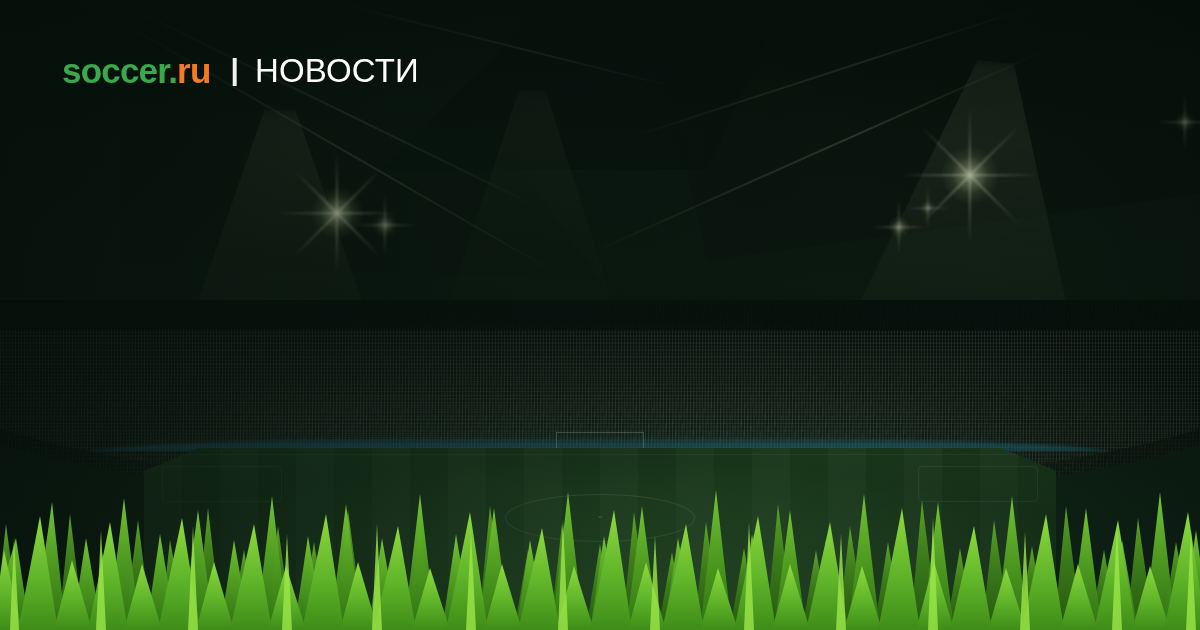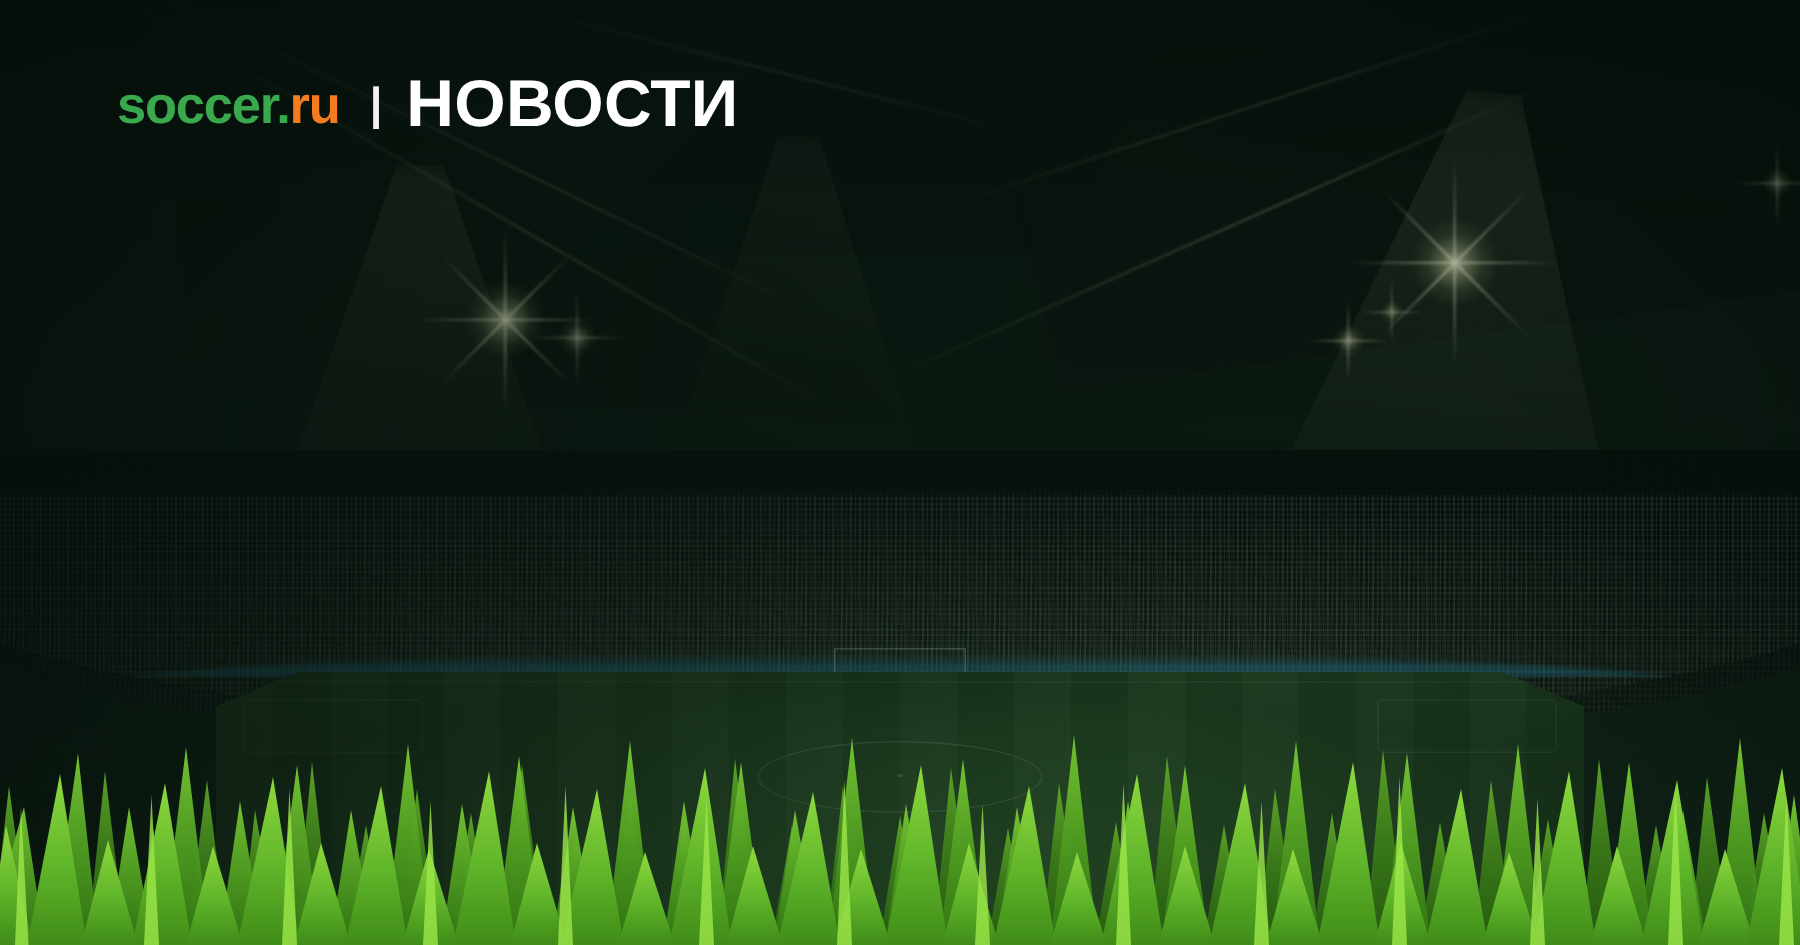--- a/index.html
+++ b/index.html
@@ -184,21 +184,21 @@
 
   
   .grass-wrap {
     position:absolute; left:0; bottom:0; width:1200px; height:150px;
     overflow:hidden;
   }
   .grass-wrap svg { display:block; width:1200px; height:150px; }
 
   
   .header {
-    position:absolute; left:78px; top:48px;
+    position:absolute; left:62px; top:48px;
     display:flex; align-items:center;
     height:44px;
     text-align:right;
   }
   .logo {
     font-size:35px;
     font-weight:bold;
     letter-spacing:-0.8px;
     line-height:1;
     white-space:nowrap;
@@ -209,22 +209,22 @@
   .divider {
     color:#ffffff;
     font-size:30px;
     font-weight:bold;
     margin:0 16px 0 20px;
     line-height:1;
     opacity:.95;
   }
   .section-label {
     color:#ffffff;
-    font-size:44px;
-    font-weight:bold;
+    font-size:33px;
+    font-weight:normal;
     letter-spacing:0.2px;
     line-height:1;
     white-space:nowrap;
   }
 
   
   .headline {
     position:absolute;
     left:63px; top:207px;
     width:1010px;

